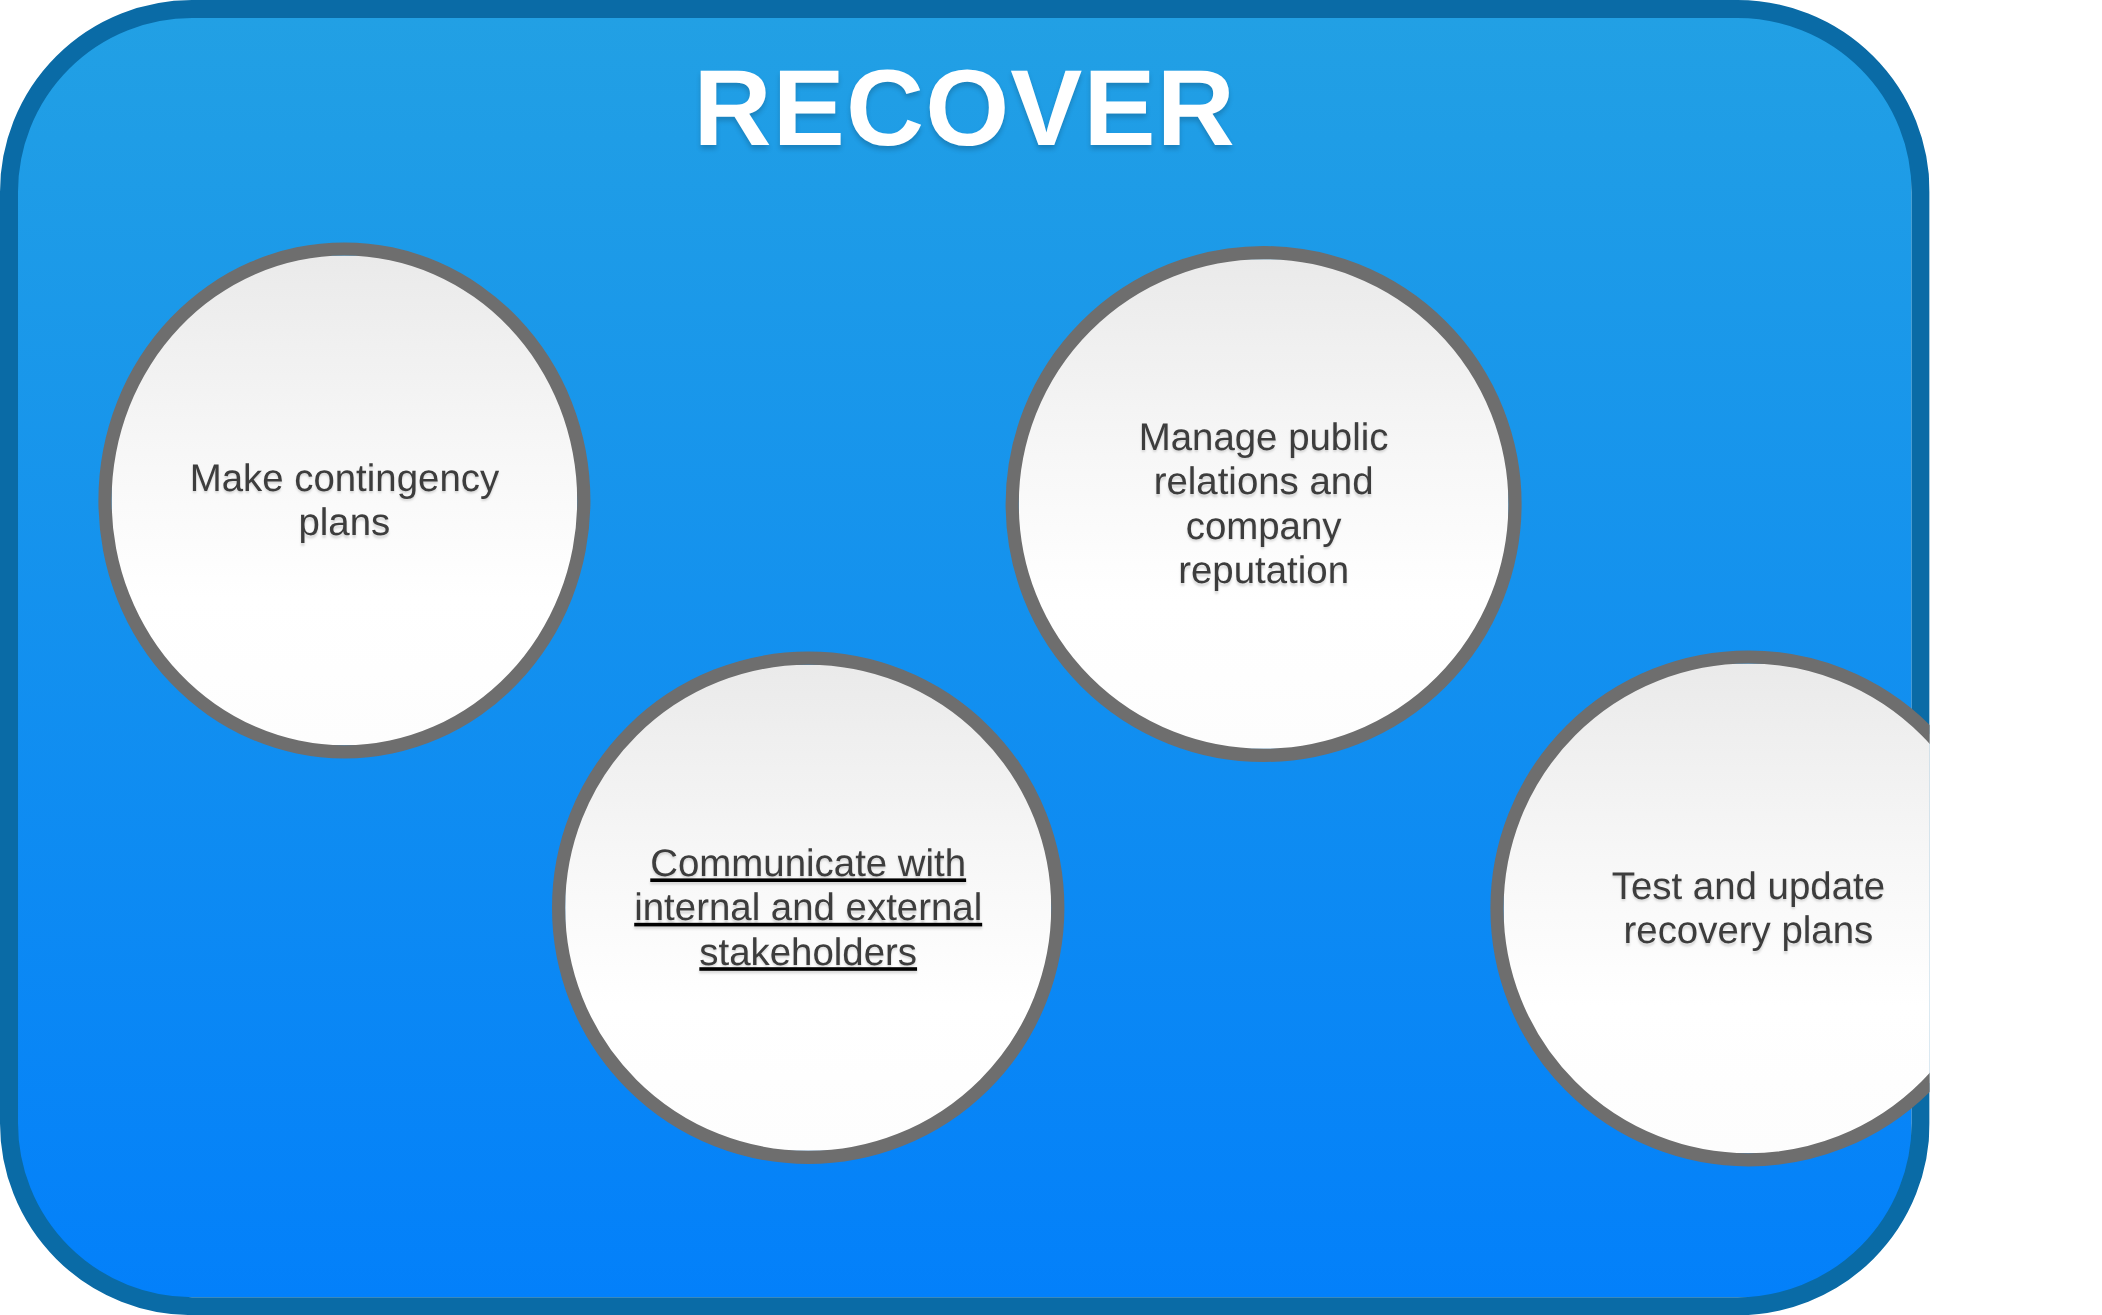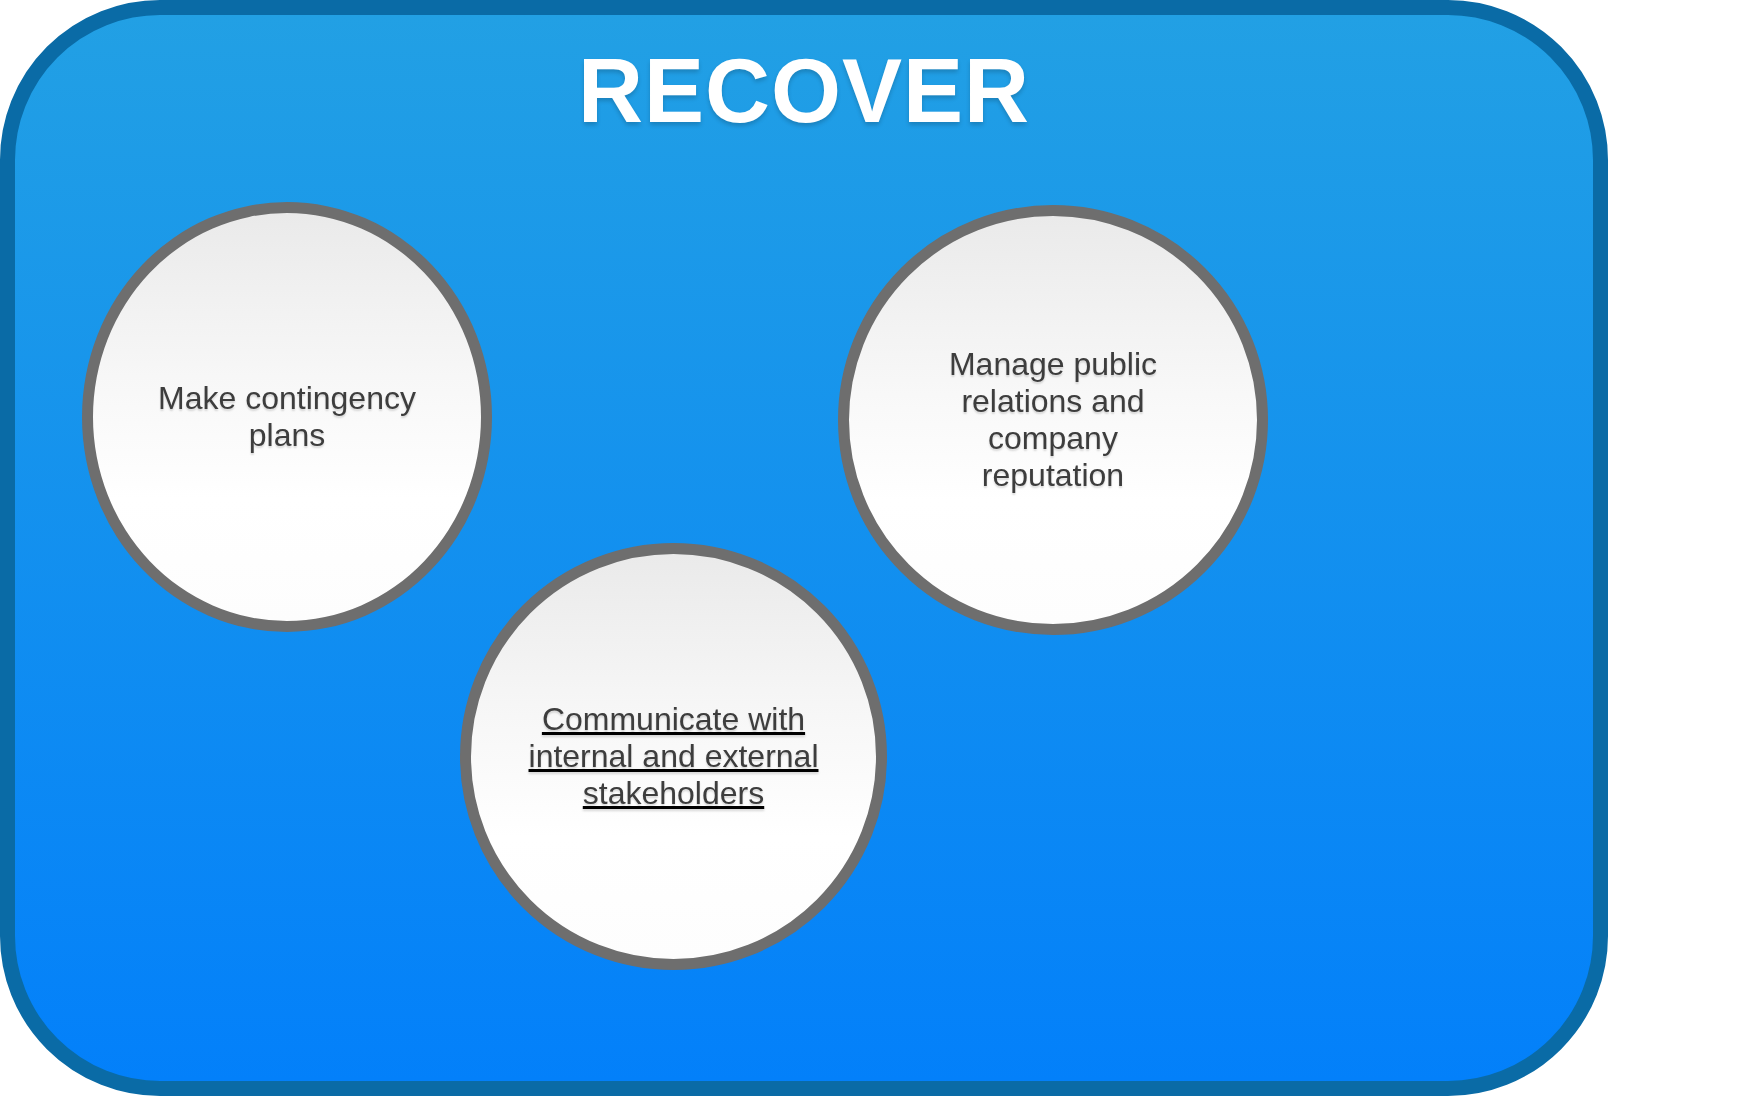--- a/index.html
+++ b/index.html
@@ -74,13 +74,17 @@
 stakeholders</div>
   </div>
 
   <div class="bubble c3">
     <div class="bubble-label">Manage public
 relations and
 company
 reputation</div>
   </div>
 
+  <div class="bubble c4">
+    <div class="bubble-label">Test and update
+recovery plans</div>
+  </div>
 </div>
 
 </body></html>

